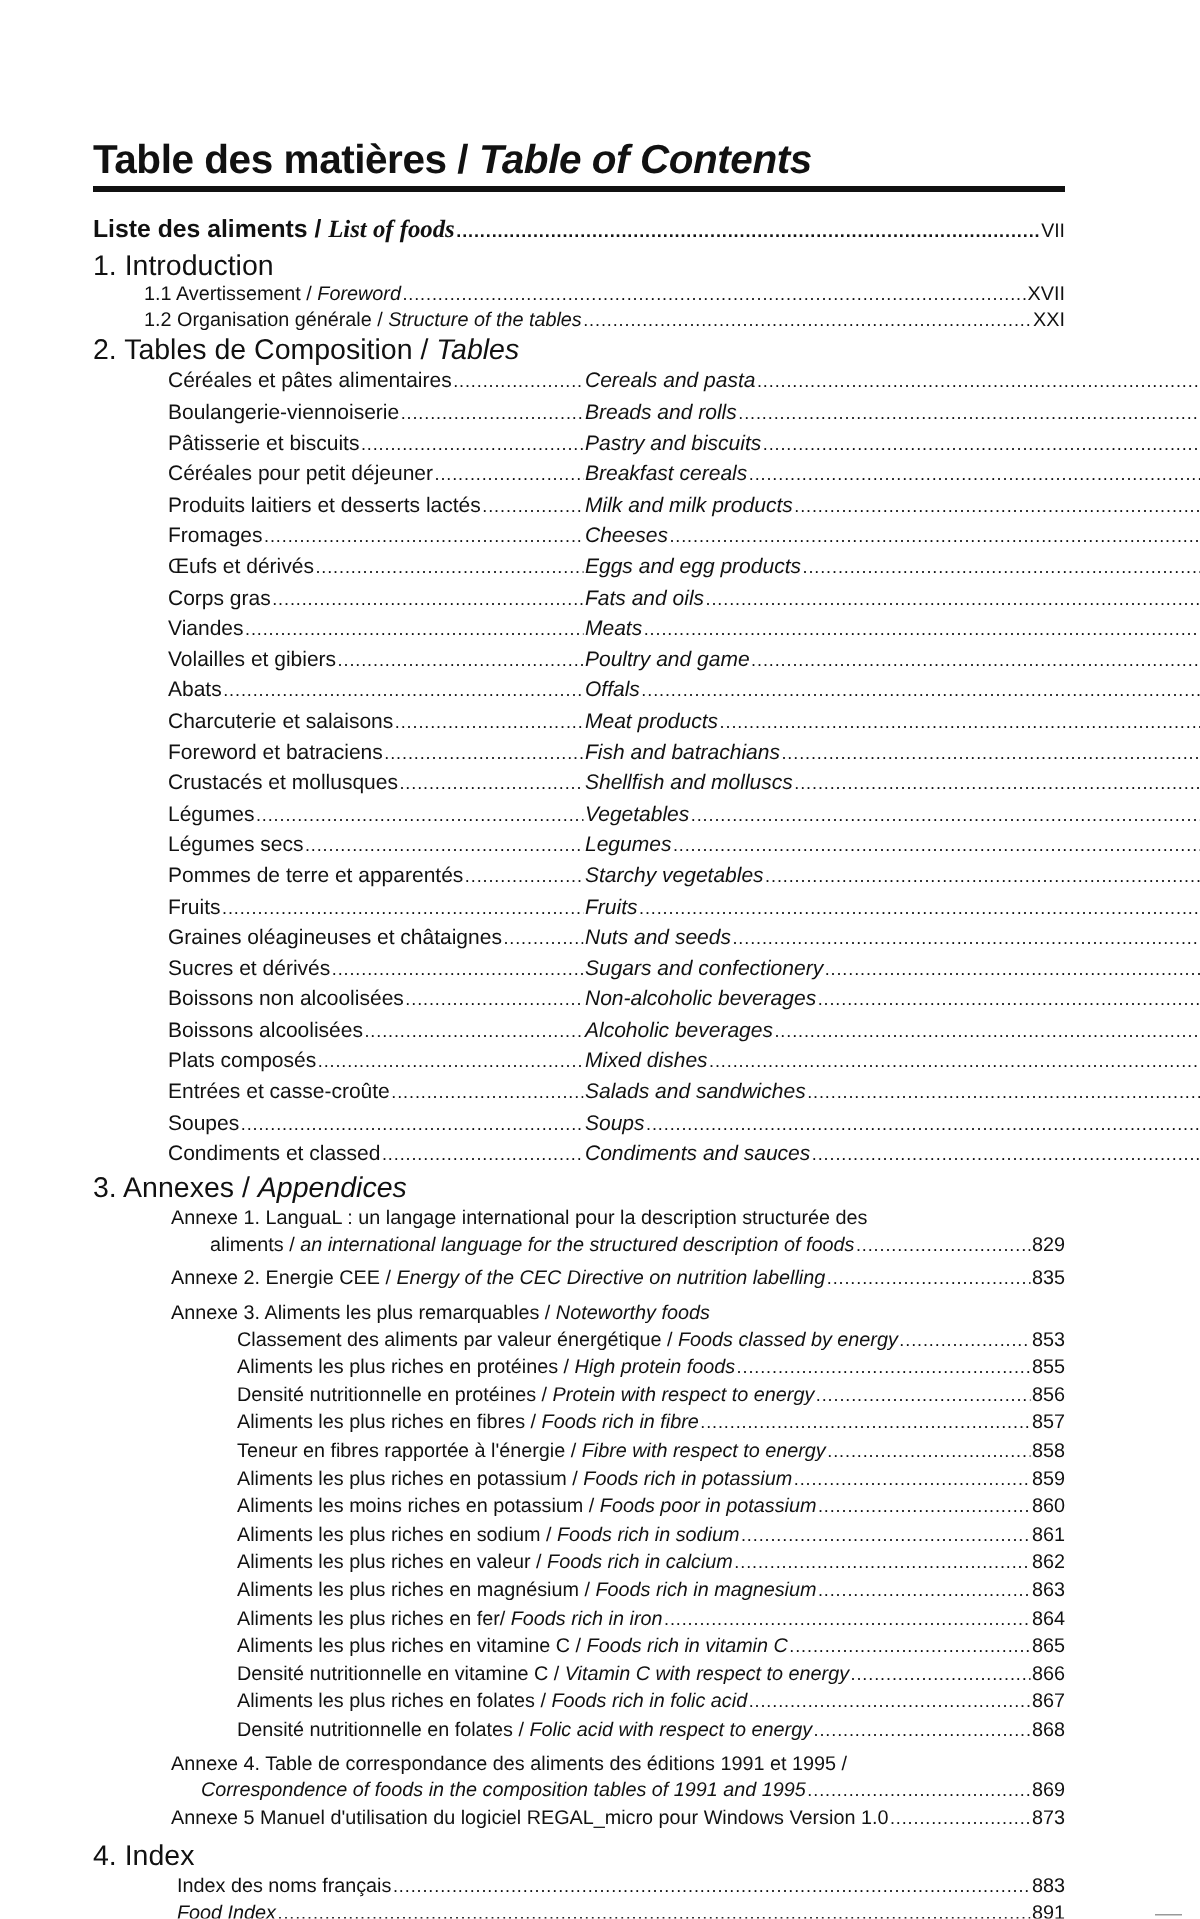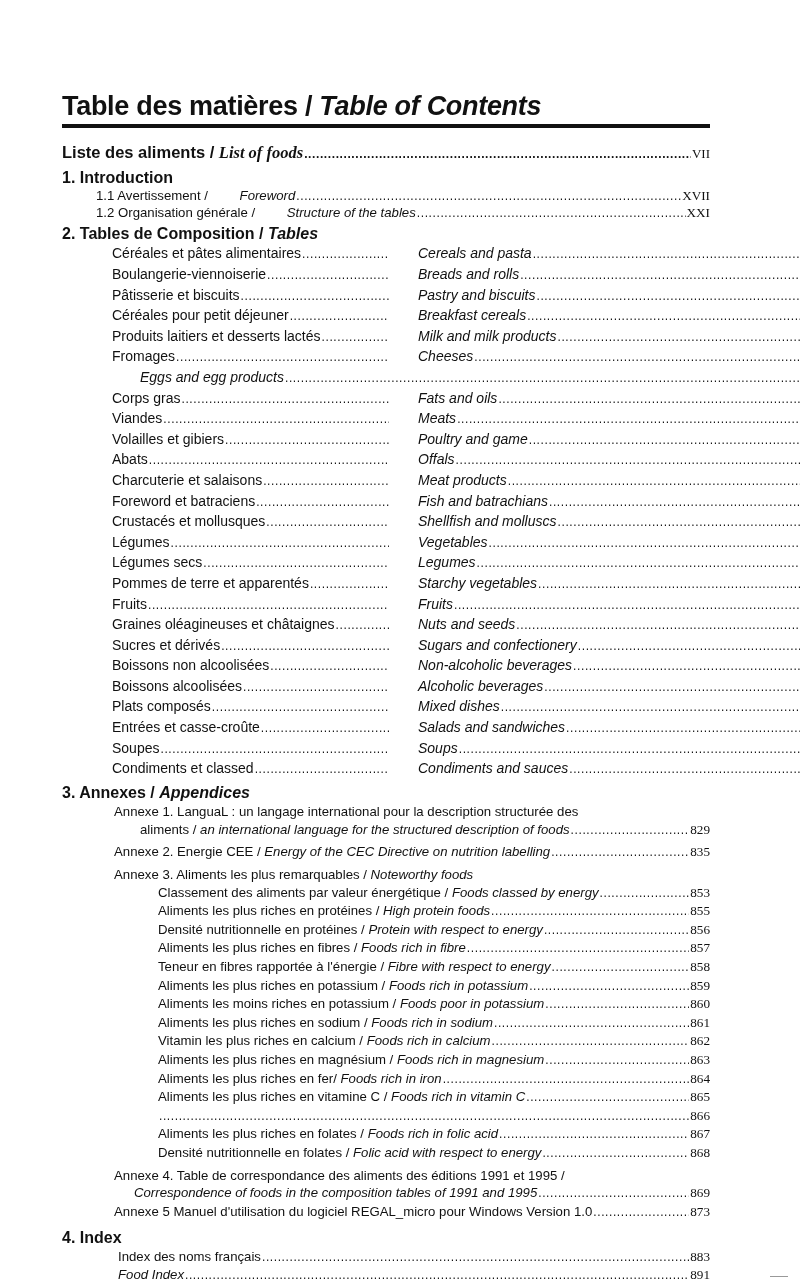--- a/index.html
+++ b/index.html
@@ -5,29 +5,29 @@
   html, body { margin:0; padding:0; background:#ffffff; }
   body { width:800px; height:1279px; position:relative; overflow:hidden;
          font-family:"Liberation Sans", sans-serif; color:#111; }
   .page { position:absolute; left:62px; top:90px; width:648px; }
   .title { font-size:27px; font-weight:bold; letter-spacing:-0.3px; line-height:32px; margin:0; white-space:nowrap; }
   .title i { font-style:italic; }
   .rule { height:4px; background:#111; margin-top:2px; margin-bottom:14px; width:648px; }
   .row { display:flex; align-items:baseline; white-space:nowrap; }
   .lead { flex:1; overflow:hidden; margin:0 1px; }
   .lead::after { content:"......................................................................................................................................................................................................................................................"; letter-spacing:0.6px; font-size:12px; }
-  .num { text-align:right;font-family:Liberation Serif, serif; }
+  .num { text-align:right; }
   .h1 { font-size:16.5px; font-weight:bold; line-height:21px; }
   .h1 i { font-style:italic;font-family:Liberation Serif, serif; }
-  .sec { font-size:16px; font-weight:bold; line-height:20px; margin-top:3px; }
+  .sec { font-size:19px; font-weight:normal; line-height:20px; margin-top:3px; }
   .sub { font-size:13.2px; line-height:16.7px; padding-left:34px; }
   .tbl { font-size:14px; line-height:19.6px; padding-left:50px; }
   .tbl .fr { width:278px; display:flex; align-items:baseline; white-space:nowrap; }
   .tbl .en { flex:1; display:flex; align-items:baseline; white-space:nowrap; }
-  .tbl i, .sub i { font-style:italic;margin-left:28px; }
+  .tbl i, .sub i { font-style:italic; }
   .ann { font-size:13.2px; line-height:17.7px; padding-left:52px; }
   .ann3 { font-size:13.2px; line-height:17.6px; padding-left:96px; }
   .gap { height:4px; }
   .idx { font-size:13.2px; line-height:17.6px; padding-left:56px; }
   .scan-mark { position:absolute; left:770px; top:1276px; width:18px; height:1px; background:#999; }
 </style>
 </head>
 <body>
 
 <div class="page">
@@ -110,20 +110,24 @@
         <span class="fr">
           <span>Fromages</span>
           <span class="lead"></span>
         </span>
         <span class="en">
           <i>Cheeses</i>
           <span class="lead"></span>
         </span>
       </div>
       <div class="row tbl">
+        <span class="fr">
+          <span>Œufs et dérivés</span>
+          <span class="lead"></span>
+        </span>
         <span class="en">
           <i>Eggs and egg products</i>
           <span class="lead"></span>
         </span>
       </div>
       <div class="row tbl">
         <span class="fr">
           <span>Corps gras</span>
           <span class="lead"></span>
         </span>
@@ -369,40 +373,41 @@
         <span><span>Aliments les moins riches en potassium / </span><i>Foods poor in potassium</i></span>
         <span class="lead"></span>
         <span class="num">860</span>
       </div>
       <div class="row ann3">
         <span><span>Aliments les plus riches en sodium / </span><i>Foods rich in sodium</i></span>
         <span class="lead"></span>
         <span class="num">861</span>
       </div>
       <div class="row ann3">
-        <span><span>Vitamin les plus riches en calcium / </span><i>Foods rich in calcium</i></span>
+        <span><span>Aliments les plus riches en valeur / </span><i>Foods rich in calcium</i></span>
         <span class="lead"></span>
         <span class="num">862</span>
       </div>
       <div class="row ann3">
         <span><span>Aliments les plus riches en magnésium  / </span><i>Foods rich in magnesium</i></span>
         <span class="lead"></span>
         <span class="num">863</span>
       </div>
       <div class="row ann3">
         <span><span>Aliments les plus riches en fer/ </span><i>Foods rich in iron</i></span>
         <span class="lead"></span>
         <span class="num">864</span>
       </div>
       <div class="row ann3">
         <span><span>Aliments les plus riches en vitamine C / </span><i>Foods rich in vitamin C</i></span>
         <span class="lead"></span>
         <span class="num">865</span>
       </div>
       <div class="row ann3">
+        <span><span>Densité nutritionnelle en vitamine C / </span><i>Vitamin C with respect to energy</i></span>
         <span class="lead"></span>
         <span class="num">866</span>
       </div>
       <div class="row ann3">
         <span><span>Aliments les plus riches en folates / </span><i>Foods rich in folic acid</i></span>
         <span class="lead"></span>
         <span class="num">867</span>
       </div>
       <div class="row ann3">
         <span><span>Densité nutritionnelle en folates / </span><i>Folic acid with respect to energy</i></span>

